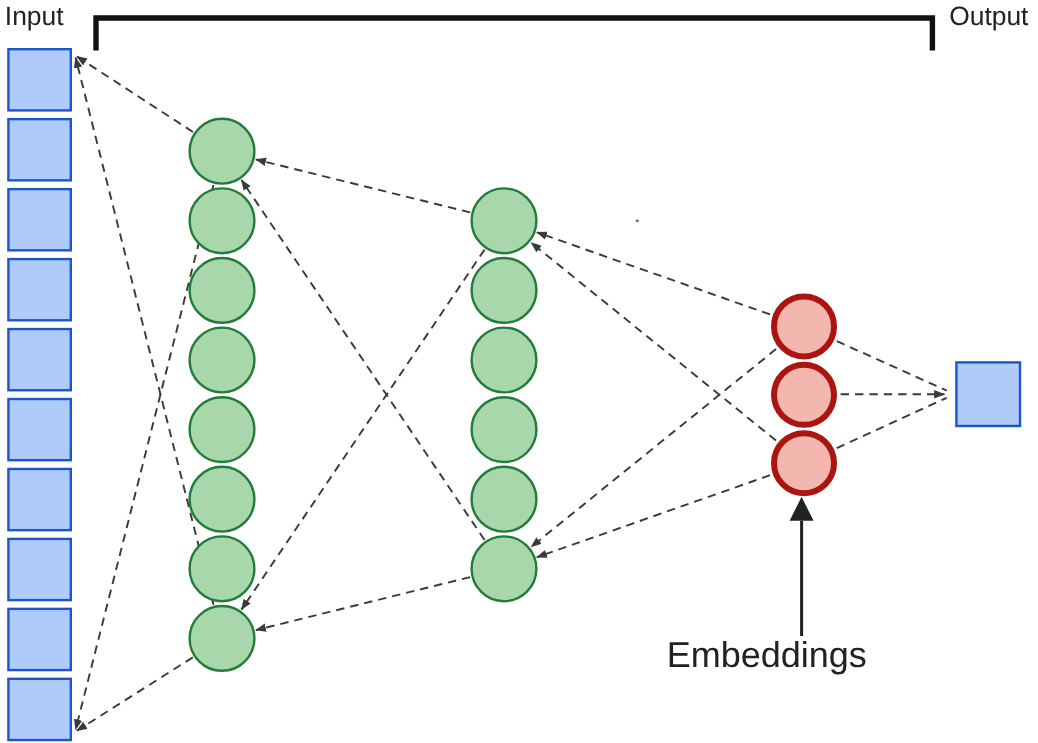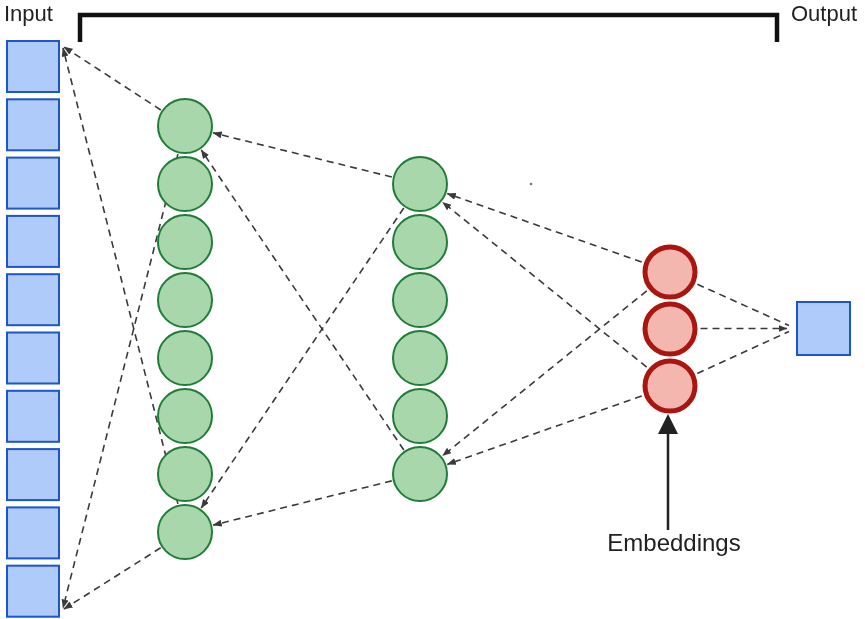--- a/index.html
+++ b/index.html
@@ -8,21 +8,21 @@
     font-family:"Liberation Sans", sans-serif;
   }
   svg{position:absolute;left:0;top:0;}
   .lbl{position:absolute;color:#212121;white-space:nowrap;line-height:1.1;}
   .input-lbl{left:4px;top:2px;font-size:22px;}
   .output-lbl{left:791px;top:2px;font-size:22px;}
   .hidden-lbl{
     left:425px;top:4px;transform:translateX(-50%);
     font-size:23px;background:#fff;padding:0 3px;
   }
-  .embeddings-lbl{left:674px;top:530px;transform:translateX(-50%);font-size:24px;}
+  .embeddings-lbl{left:639px;top:530px;transform:translateX(-50%);font-size:30px;}
 </style>
 </head>
 <body>
 
 <div class="stage">
   <svg id="net-svg" width="865" height="619" viewBox="0 0 865 619">
       <defs>
         <marker id="ah" markerUnits="userSpaceOnUse" markerWidth="10" markerHeight="8" refX="8.5" refY="3.5" orient="auto">
           <path d="M0,0 L9,3.5 L0,7 Z" fill="#3a3a3a"></path>
         </marker>

